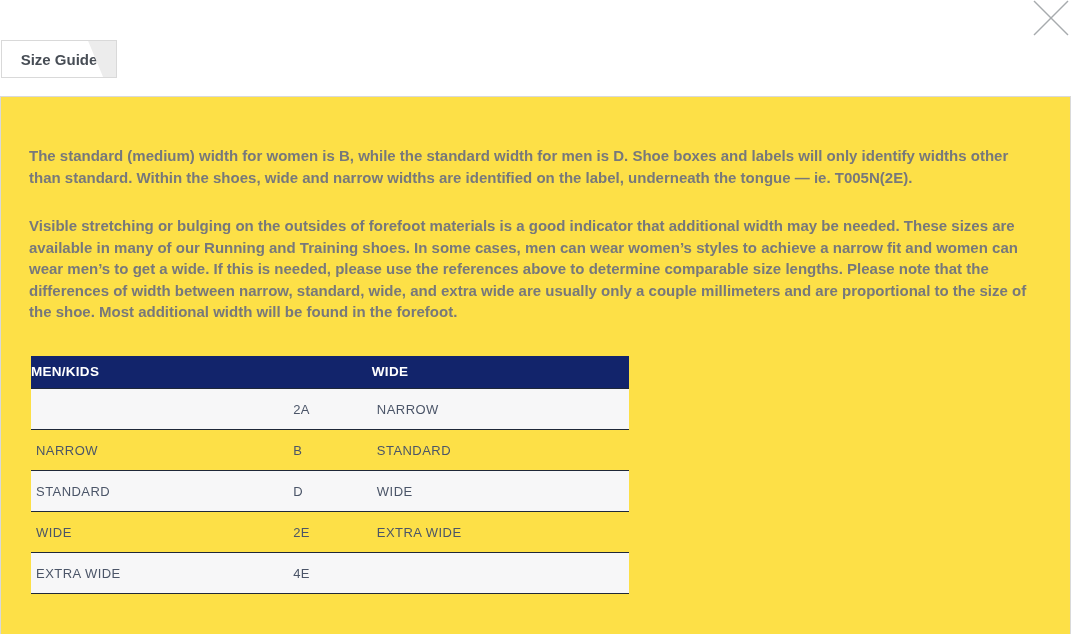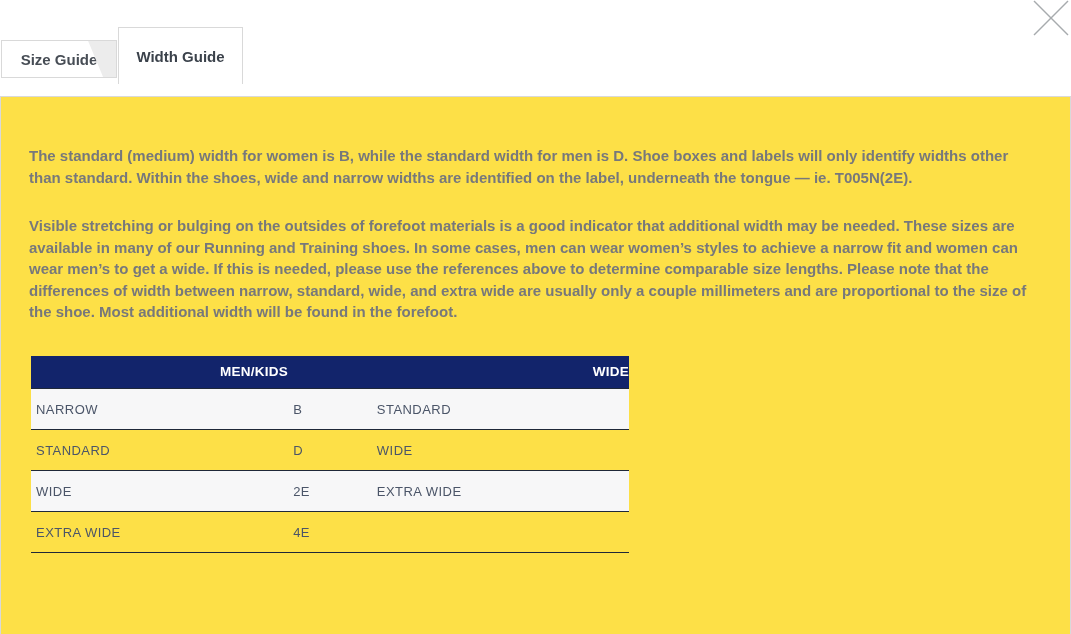--- a/index.html
+++ b/index.html
@@ -40,21 +40,21 @@
     font-size:15px;font-weight:600;line-height:21.5px;color:var(--body_text);
     max-width:1015px;}
   .intro{margin-bottom:27px;}
 
   
   .width-table{margin-top:33px;margin-left:2px;width:598px;border-collapse:collapse;table-layout:fixed;}
   .width-table col.c1{width:43%;}
   .width-table col.c2{width:14%;}
   .width-table col.c3{width:43%;}
   .width-table thead th{background:var(--header_navy);color:#ffffff;
-    font-size:13.5px;font-weight:bold;letter-spacing:.02em;text-align:right;
+    font-size:13.5px;font-weight:bold;letter-spacing:.02em;text-align:left;
     height:33px;}
   .width-table tbody tr{height:41px;border-top:1.5px solid var(--separator);}
   .width-table tbody tr:last-child{border-bottom:1.5px solid var(--separator);}
   .width-table tbody tr:nth-child(odd){background:var(--row_stripe);}
   .width-table td{font-size:13px;letter-spacing:.035em;color:var(--table_text);
     text-align:left;padding-left:5px;}
 </style>
 </head>
 <body>
 
@@ -65,23 +65,20 @@
       <line x1="2" y1="1" x2="36" y2="35" stroke="#a7abae" stroke-width="1.4"></line>
       <line x1="36" y1="1" x2="2" y2="35" stroke="#a7abae" stroke-width="1.4"></line>
     </svg>
   </div>
 
   <div class="tab tab-inactive">
     <span>Size Guide</span>
     <div class="fold"></div>
   </div>
 
-  <div class="tab tab-active">
-    <span>Width Guide</span>
-  </div>
 
   <div class="panel">
 
     <p class="intro">The standard (medium) width for women is B, while the standard width for men is D. Shoe boxes and labels will only identify widths other than standard. Within the shoes, wide and narrow widths are identified on the label, underneath the tongue — ie. T005N(2E).</p>
 
     <p class="answer">Visible stretching or bulging on the outsides of forefoot materials is a good indicator that additional width may be needed. These sizes are available in many of our Running and Training shoes. In some cases, men can wear women’s styles to achieve a narrow fit and women can wear men’s to get a wide. If this is needed, please use the references above to determine comparable size lengths. Please note that the differences of width between narrow, standard, wide, and extra wide are usually only a couple millimeters and are proportional to the size of the shoe. Most additional width will be found in the forefoot.</p>
 
     <table class="width-table">
       <colgroup>
           <col class="c1">
@@ -89,20 +86,25 @@
           <col class="c3">
         </colgroup>
       <thead>
         <tr>
           <th>MEN/KIDS</th>
           <th></th>
           <th>WIDE</th>
         </tr>
       </thead>
       <tbody>
+          <tr>
+            <td></td>
+            <td>2A</td>
+            <td>NARROW</td>
+          </tr>
           <tr>
             <td>NARROW</td>
             <td>B</td>
             <td>STANDARD</td>
           </tr>
           <tr>
             <td>STANDARD</td>
             <td>D</td>
             <td>WIDE</td>
           </tr>

